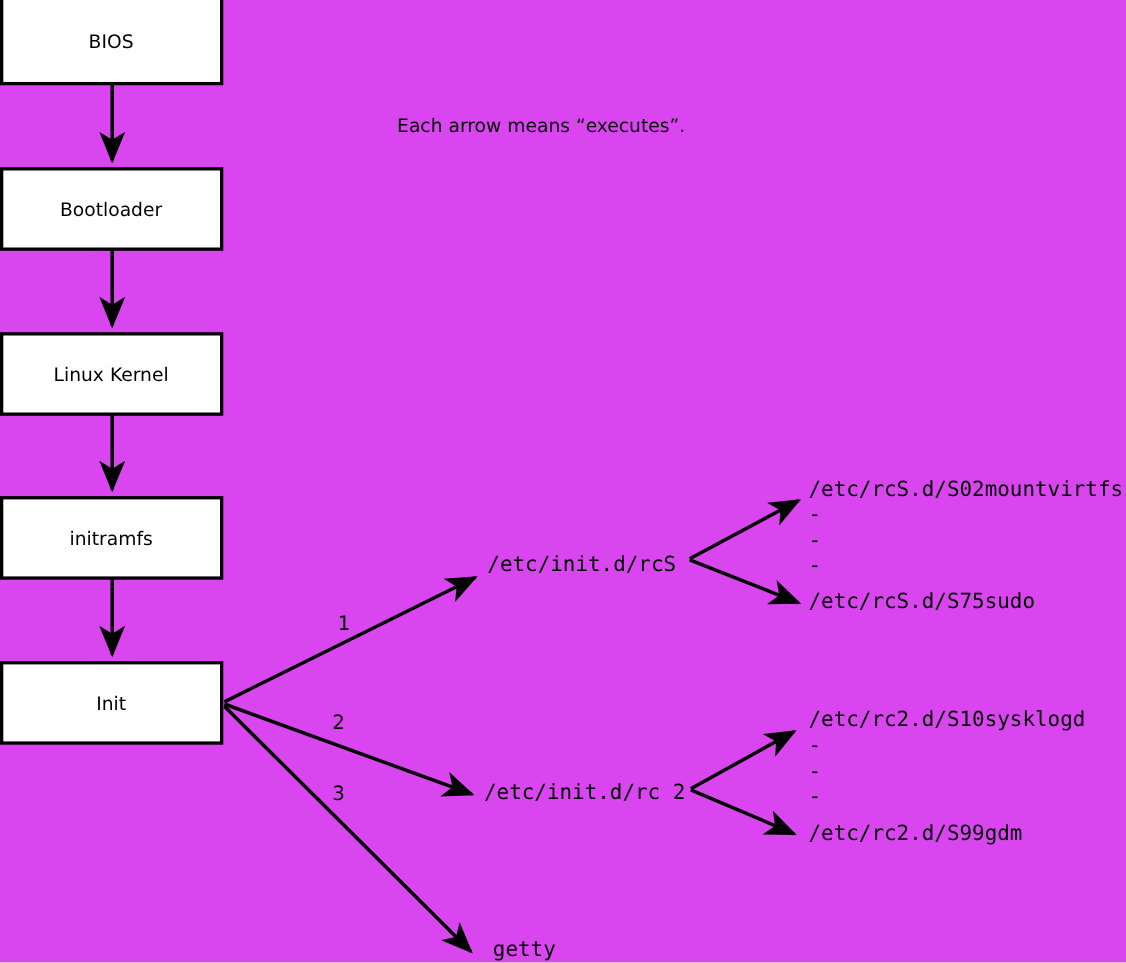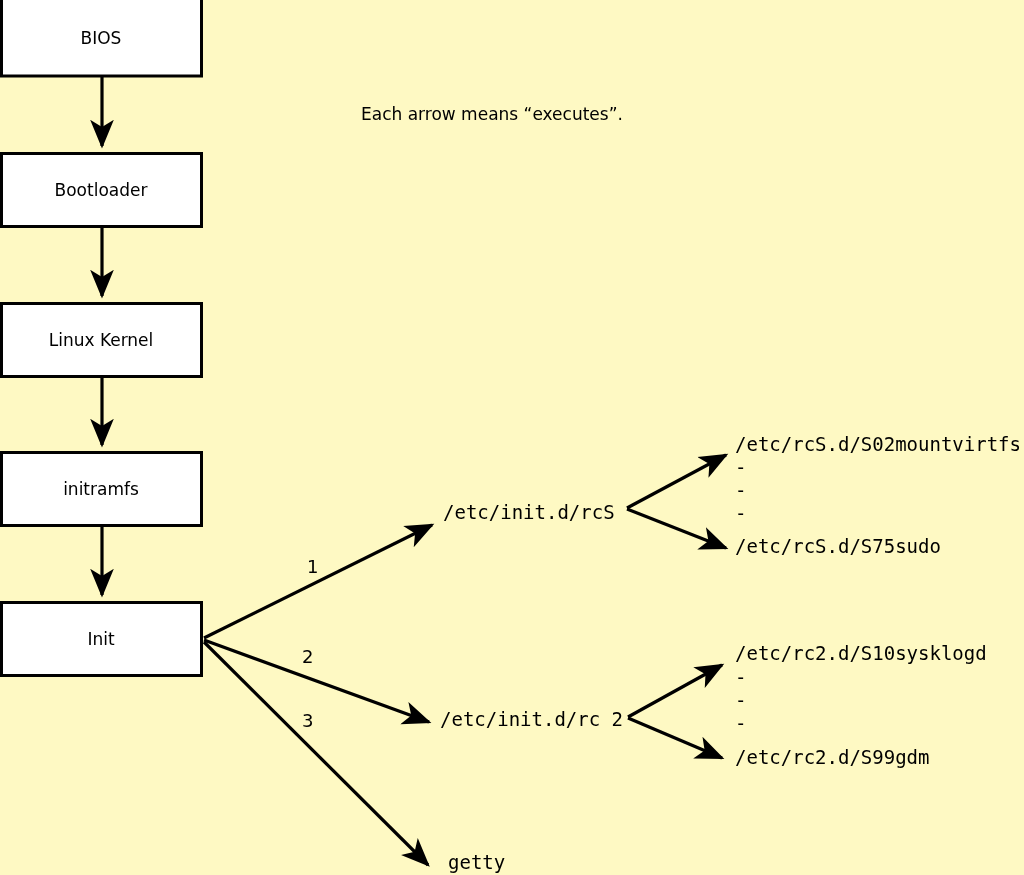--- a/index.html
+++ b/index.html
@@ -7,21 +7,21 @@
     padding: 0;
     background: #ffffff;
   }
   body {
     font-family: "Liberation Sans", sans-serif;
   }
   #canvas {
     position: relative;
     width: 1024px;
     height: 875px;
-    background: #fef9c3;
+    background: #d946ef;
     overflow: hidden;
   }
   svg.layer {
     position: absolute;
     left: 0;
     top: 0;
     width: 1024px;
     height: 875px;
   }
   .box-label {

